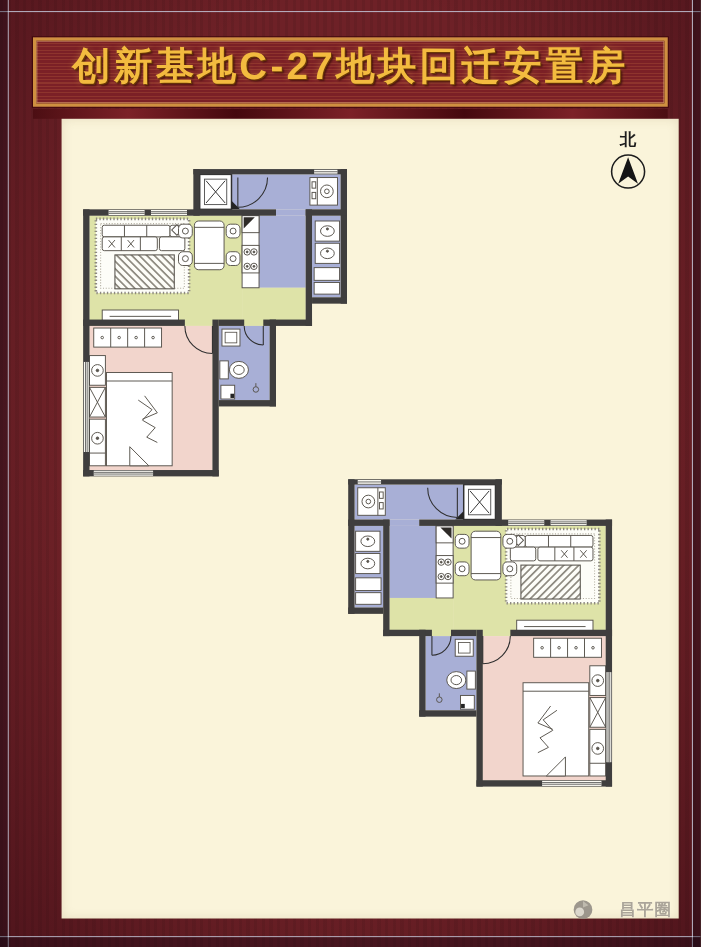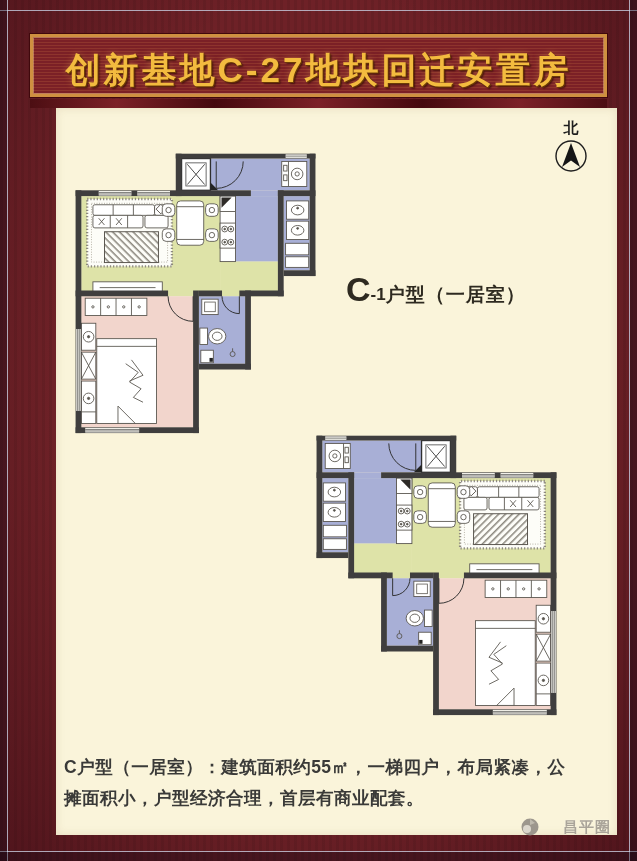--- a/index.html
+++ b/index.html
@@ -15,21 +15,21 @@
   .guide{position:absolute;background:rgba(205,216,236,.75);pointer-events:none;}
   .gv{width:1px;height:100%;top:0;}
   .gh{height:1px;width:100%;left:0;}
   .edge{position:absolute;background:rgba(18,8,24,.35);pointer-events:none;}
   
   .banner{
     position:absolute;left:30px;top:34px;width:577px;height:63px;
     box-sizing:border-box;border:3px solid #cf9040;
     box-shadow:0 0 0 1px #40080c, inset 0 0 0 1px rgba(255,220,150,.45);
     background:repeating-linear-gradient(180deg,#7b2026 0 2px,#8e342d 2px 3px);
-    display:flex;align-items:flex-end;justify-content:center;
+    display:flex;align-items:flex-start;justify-content:center;
   }
   .banner-text{
     font-size:35px;font-weight:bold;letter-spacing:3px;color:#f3bb3f;
     text-shadow:1px 1px 0 #6b3a05, 2px 2px 2px rgba(50,5,5,.75), 0 0 7px rgba(255,200,90,.3);
     white-space:nowrap;
   }
   .dark-band{
     position:absolute;left:30px;top:99px;width:577px;height:9px;
     background:linear-gradient(90deg,#4c0e13,#7c2127 15%,#45090e 32%,#7c2127 50%,#45090e 68%,#7c2127 85%,#4c0e13);
   }
@@ -281,25 +281,21 @@
           </g>
         </g>
       </defs>
       <use href="#planC"></use>
     </svg>
 
     <svg class="plan plan2" viewBox="0 0 250 300">
       <use href="#planC" transform="translate(250 0) scale(-1 1)"></use>
     </svg>
 
-    <div class="plan-label label1">
-      <span class="pl-main">C</span><span class="pl-sub">-1</span><span class="pl-rest">户型（一居室）</span>
-    </div>
-
-    <div class="description">C户型（一居室）：建筑面积约55㎡，一梯四户，布局紧凑，公摊面积小，户型经济合理，首层有商业配套。</div>
+
 
     <div class="watermark">
       <svg width="22" height="22" viewBox="0 0 22 22">
         <circle cx="11" cy="11" r="8.5" fill="#938d85"></circle>
         <circle cx="8" cy="13" r="4" fill="#d9d5cc"></circle>
         <path d="M11,3 L16,7 L11,9 Z" fill="#b9b4aa"></path>
       </svg>
       <span class="wm-text">昌平圈</span>
     </div>
 

